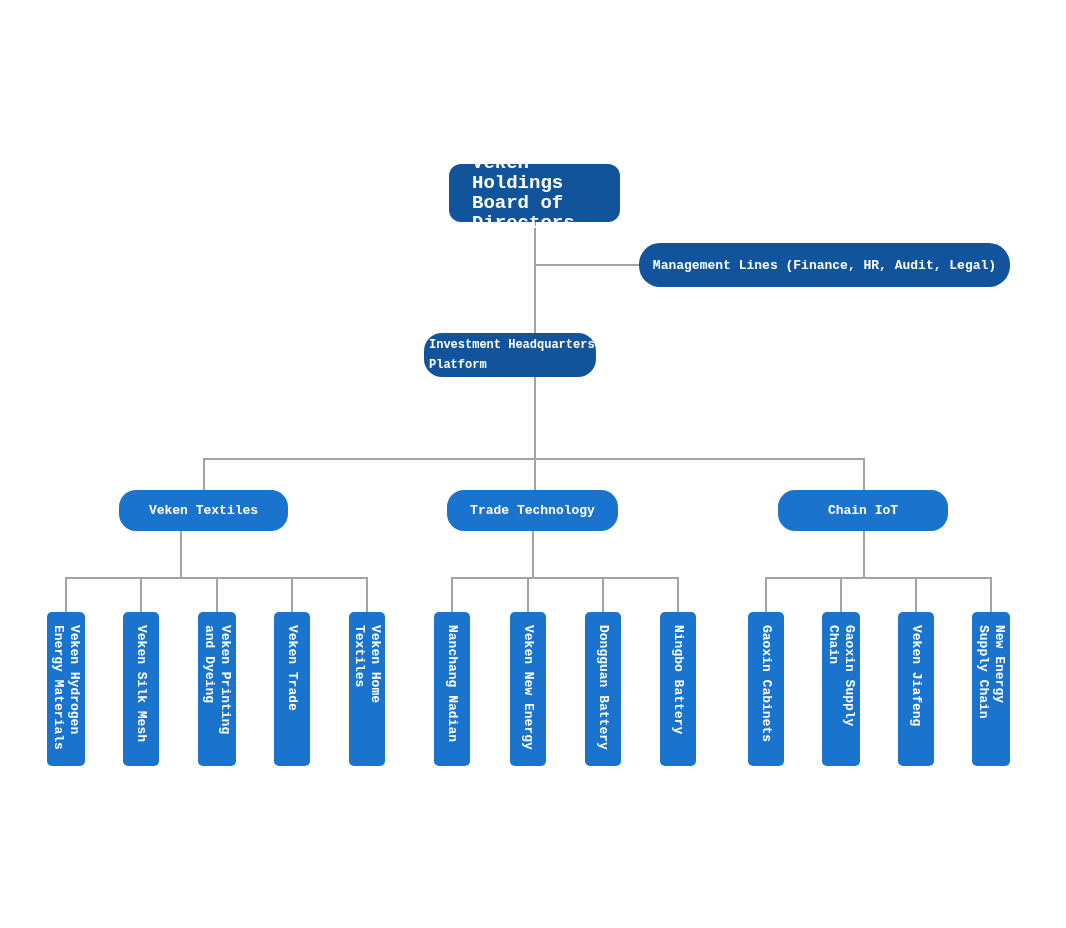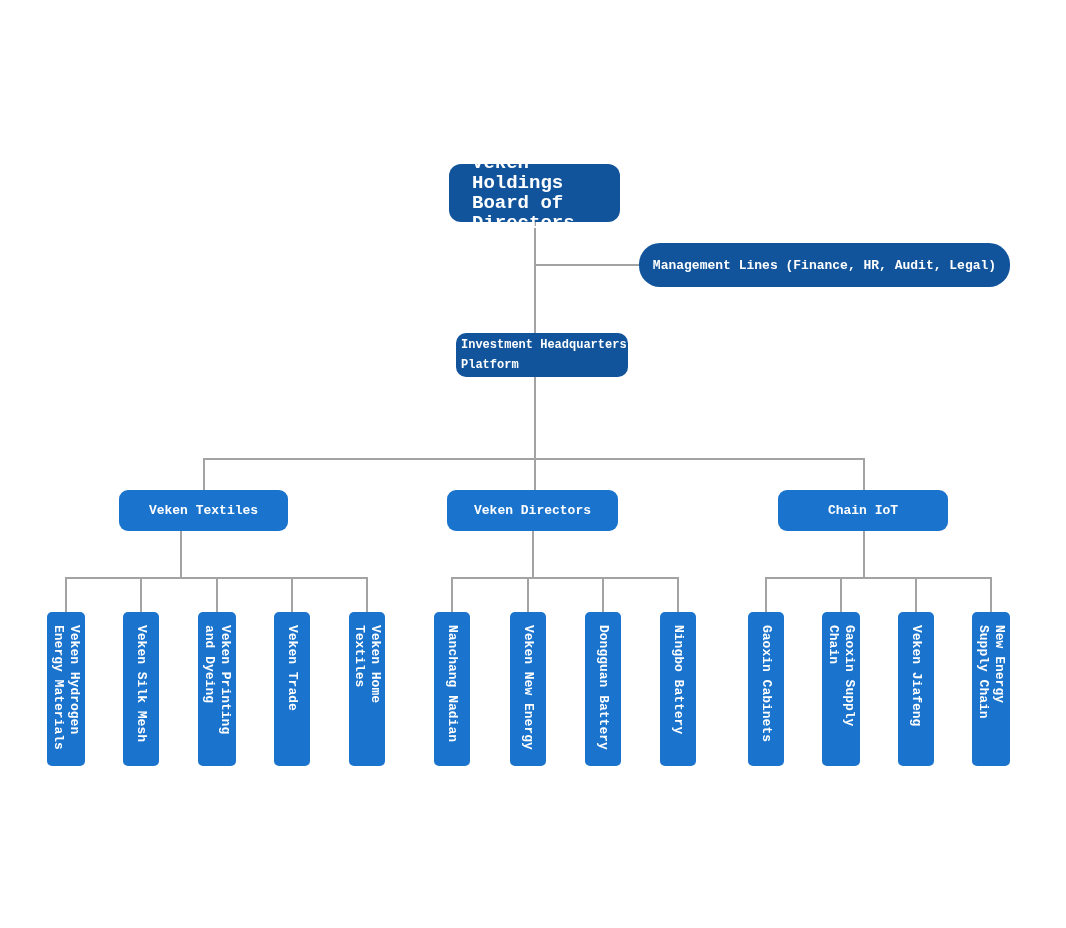--- a/index.html
+++ b/index.html
@@ -44,29 +44,29 @@
     justify-content: flex-start;
     margin-top: 31px;
   }
   .node.management {
     left: 639px; top: 243px; width: 371px; height: 44px;
     border-radius: 21px;
     font-size: 13px;
     justify-content: center;
   }
   .node.platform {
-    left: 456px; top: 333px; width: 172px; height: 44px;
-    border-radius: 10px;
+    left: 424px; top: 333px; width: 172px; height: 44px;
+    border-radius: 18px;
     font-size: 12px; line-height: 20px;
     padding-left: 5px;
     justify-content: flex-start;
   }
   .node.group {
     top: 490px; height: 41px;
-    border-radius: 9px;
+    border-radius: 17px;
     font-size: 13px;
     justify-content: center;
     text-align: center;
   }
   .node.g-textiles   { left: 119px; width: 169px; }
   .node.g-technology { left: 447px; width: 171px; }
   .node.g-iot        { left: 778px; width: 170px; }
   
   .node.leaf {
     top: 612px; height: 154px; width: 36px;
@@ -118,21 +118,21 @@
   <div class="line v" style="left:915px; top:577px; height:35px;"></div>
   <div class="line v" style="left:990px; top:577px; height:35px;"></div>
 
   <div class="node dark board">Veken Holdings
 Board of Directors</div>
   <div class="node dark management">Management Lines (Finance, HR, Audit, Legal)</div>
   <div class="node dark platform">Investment Headquarters
 Platform</div>
 
   <div class="node bright group g-textiles">Veken Textiles</div>
-  <div class="node bright group g-technology">Veken Directors</div>
+  <div class="node bright group g-technology">Trade Technology</div>
   <div class="node bright group g-iot">Chain IoT</div>
 
   <div class="node bright leaf wide" style="left:47px;">
     <span class="vtext">Veken Hydrogen
 Energy Materials</span>
   </div>
   <div class="node bright leaf" style="left:123px;">
     <span class="vtext">Veken Silk Mesh</span>
   </div>
   <div class="node bright leaf wide" style="left:198px;">

